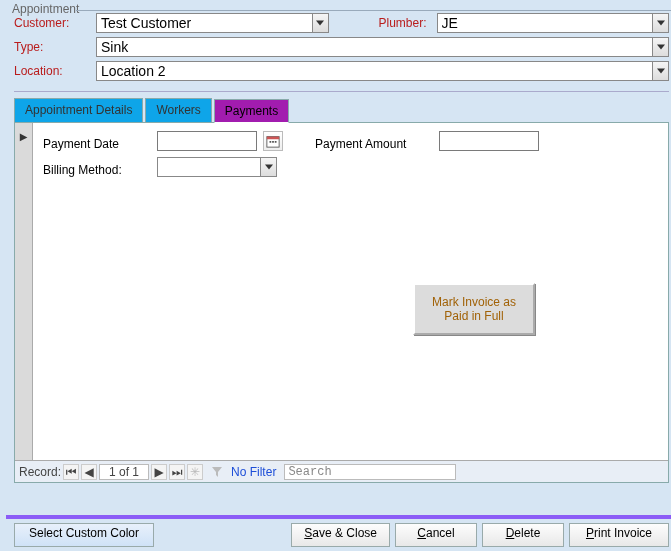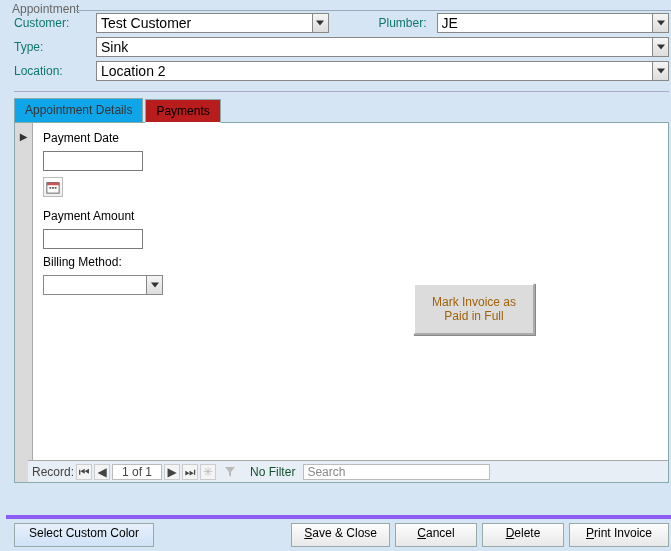--- a/index.html
+++ b/index.html
@@ -1,46 +1,46 @@
 <!DOCTYPE html>
 <html><head>
 <meta charset="utf-8">
 <style>
   * { box-sizing: border-box; font-family: "Segoe UI", Tahoma, Arial, sans-serif; font-size: 12px; }
   body { margin: 0; padding: 0; width: 671px; height: 551px; background: #d6e5f3; overflow: hidden; }
   .window { width: 100%; height: 100%; display: flex; flex-direction: column; margin-left: 6px; }
   .title { color: #666; font-size: 11px; padding: 2px 6px 2px 6px; background: #d6e5f3; }
   .title-line { border-top: 1px solid #9ab; margin-left:70px; margin-top:-8px; margin-right:4px; height:0;}
   .header-form { padding: 2px 8px 4px 8px; display: grid; grid-template-columns: 78px 1fr 100px 1fr; column-gap: 4px; row-gap: 4px; align-items: center; }
-  .label { color: #0f766e; }
+  .label { color: #b91c1c; }
   .combo { position: relative; display: flex; }
   .combo input { flex:1; border: 1px solid #888; background: #fff; padding: 2px 4px; height: 20px; font-size: 14px;}
   .combo .arrow { width: 16px; height: 20px; border: 1px solid #888; border-left: 0; background: linear-gradient(#f5f5f5,#ddd); display:flex; align-items:center; justify-content:center; }
   .arrow svg { width:8px; height:6px; }
   .row2 { grid-column: 2 / span 3; border-radius: 10px; }
   .tabs-wrap { margin: 6px 8px 0 8px; }
   .tab-row { display:flex; border-bottom: 1px solid #8aa; }
   .tab { padding: 4px 10px; border: 1px solid #8aa; border-bottom: none; background: #0ea5e9; margin-right: 2px; color:#333; cursor:pointer;}
-  .tab.active { background: #b91c1c; border-bottom: 1px solid #fff; position:relative; top:1px; font-weight: normal; color:#000;}
+  .tab.active { background: #a21caf; border-bottom: 1px solid #fff; position:relative; top:1px; font-weight: normal; color:#000;}
   .tab-body { background: #fff; border: 1px solid #8aa; border-top:none; height: 360px; position:relative; display:flex; }
   .record-selector { width: 18px; background: #dadada; border-right: 1px solid #aaa; }
   .record-selector .marker { color:#333; font-size:10px; text-align:center; padding-top:8px;}
   .form-area { flex:1; padding: 8px 10px; position:relative; }
-  .frow { display:flex; align-items:flex-start; gap:6px; margin-bottom:6px;flex-direction:column; }
+  .frow { display:flex; align-items:flex-end; gap:6px; margin-bottom:6px; }
   .frow .flabel { min-width: 108px; }
   .textfield { border:1px solid #7a7a7a; background:#fff; height:20px; padding:2px 4px; }
   .cal-icon { width:20px; height:20px; border:1px solid #bbb; display:flex; align-items:center; justify-content:center; background:linear-gradient(#fff,#eee);}
   .cal-icon svg{width:14px;height:14px;}
   .big-button { position:absolute; left: 380px; top: 160px; width: 122px; height:52px; background: #dcdcdc; border: 2px outset #fff; color:#a16207; text-align:center; display:flex; align-items:center; justify-content:center; padding:4px; cursor:pointer; box-shadow: 1px 1px 0 #888;}
   .big-button span { white-space: pre-line; }
-  .nav-bar { height: 22px; background: #e8eef6; border-top:1px solid #aaa; display:flex; align-items:center; gap:2px; padding: 0 4px; font-size:11px; color:#444; position:absolute; bottom:0; left:13px; right:0;}
+  .nav-bar { height: 22px; background: #e8eef6; border-top:1px solid #aaa; display:flex; align-items:center; gap:2px; padding: 0 4px; font-size:11px; color:#444; position:absolute; bottom:0; left:0; right:0;}
   .nav-bar .small-btn { width:16px; height:16px; border:1px solid #ccc; background:#f4f4f4; display:flex; align-items:center; justify-content:center; cursor:pointer;}
   .nav-bar .recbox { border:1px solid #bbb; background:#fff; width:50px; height:16px; text-align:center; line-height:14px;}
-  .nav-bar .nofilter { color:#14532d; display:flex; align-items:center; gap:14px; margin-left:6px;}
-  .nav-bar .searchbox { border:1px solid #bbb; background:#fff; height:16px; width:187px; margin-left:6px; color:#888; padding-left:3px; line-height:14px;}
+  .nav-bar .nofilter { color:#1d4ed8; display:flex; align-items:center; gap:8px; margin-left:6px;}
+  .nav-bar .searchbox { border:1px solid #bbb; background:#fff; height:16px; width:172px; margin-left:6px; color:#888; padding-left:3px; line-height:14px;font-family:Liberation Mono, monospace;}
   .bottom-bar { margin-top:auto; background:#d6e5f3; border-top:4px solid #8b5cf6; padding: 4px 8px; display:flex; gap:5px;}
   .btn { height:24px; background: linear-gradient(#fdfdfd,#e8e8e8); border:1px solid #9aa; padding: 2px 12px; cursor:pointer; min-width:82px; text-align:center; }
   .btn.blue { background: linear-gradient(#e8f0fb,#cfe2f7); }
   .spacer { flex:1; }
   .underline-letter { text-decoration: underline; }
   .divider-line { border-top:1px solid #aac; margin: 6px 8px 0 8px; }
 </style>
 </head>
 <body>
 
@@ -90,20 +90,21 @@
           </svg>
         </div>
     </div>
   </div>
 
   <div class="divider-line"></div>
 
   <div class="tabs-wrap">
     <div class="tab-row">
       <div class="tab">Appointment Details</div>
+      <div class="tab">Workers</div>
       <div class="tab active">Payments</div>
     </div>
     <div class="tab-body">
       <div class="record-selector">
         <div class="marker">▶</div>
       </div>
       <div class="form-area">
         <div class="frow">
           <div class="flabel">Payment Date</div>
           <input class="textfield" style="width: 100px;" value="">

